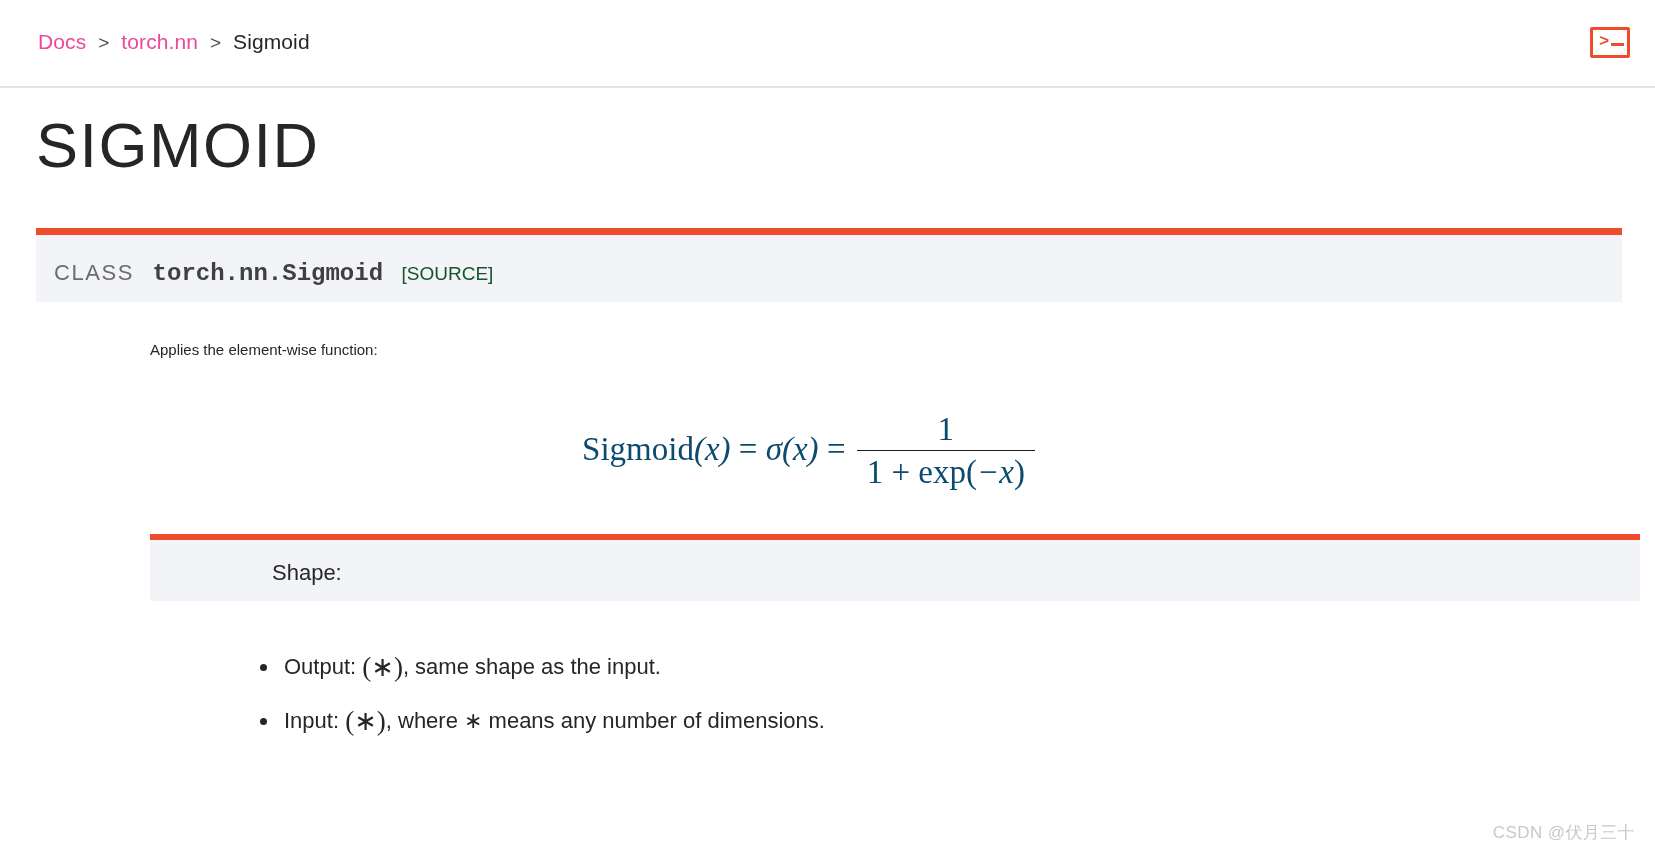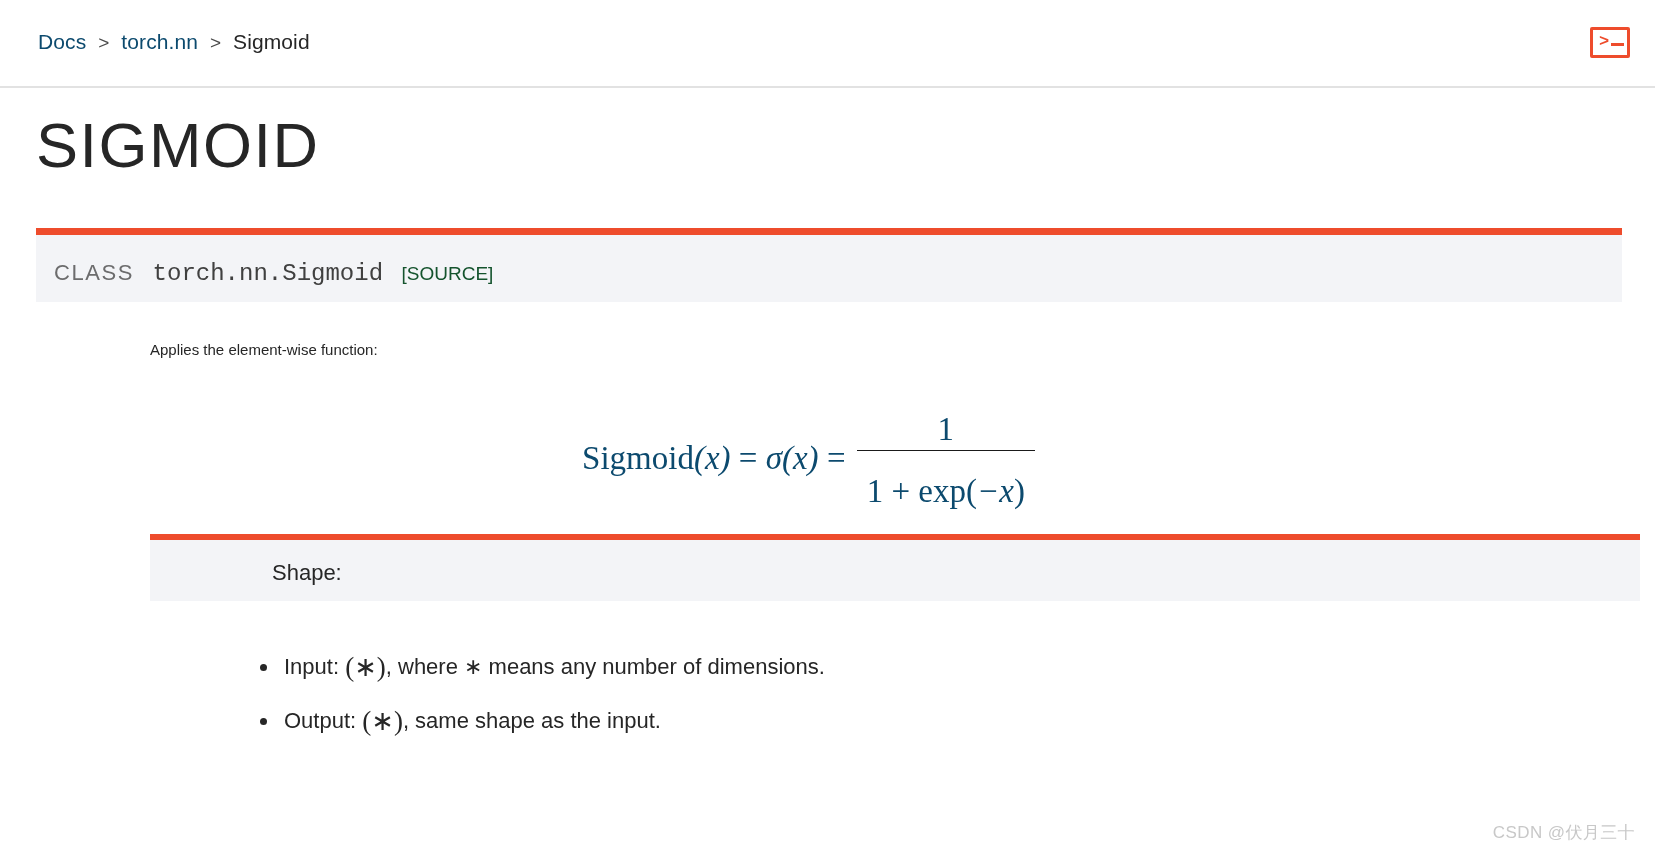--- a/index.html
+++ b/index.html
@@ -28,21 +28,21 @@
   }
   .breadcrumb {
     position: absolute;
     left: 38px;
     top: 30px;
     font-size: 21px;
     letter-spacing: 0.1px;
     white-space: nowrap;
   }
   .crumb-link {
-    color: #0c4a6e;
+    color: #ec4899;
     text-decoration: none;
     cursor: pointer;
     text-align: right;
   }
   .crumb-sep {
     color: #4a4a4a;
     margin: 0 6px;
     font-size: 19px;
   }
   .crumb-current {
@@ -112,21 +112,21 @@
   }
   .sig-class-kw {
     font-family: "Liberation Sans", sans-serif;
     font-size: 22px;
     color: #6c6c6d;
     letter-spacing: 1.6px;
   }
   .sig-name {
     font-family: "Liberation Mono", monospace;
     font-size: 24px;
-    font-weight: normal;
+    font-weight: bold;
     color: #404040;
     margin-left: 14px;
   }
   .sig-source {
     font-family: "Liberation Sans", sans-serif;
     font-size: 19px;
     color: #14532d;
     margin-left: 14px;
     cursor: pointer;
     text-decoration: none;
@@ -162,21 +162,20 @@
     top: -1px;
   }
   .frac .num {
     display: block;
     padding: 0 10px 2px 10px;
     border-bottom: 1.6px solid #1a1a1a;
   }
   .frac .den {
     display: block;
     padding: 3px 10px 0 10px;
-    margin-top: 19px;
   }
 
   
   .shape-box {
     position: absolute;
     left: 150px;
     top: 534px;
     width: 1490px;
     height: 67px;
     box-sizing: border-box;
@@ -274,20 +273,20 @@
     <span class="den"><span>1 + exp(</span><span class="ital">−x</span><span>)</span></span>
   </span>
 </div>
 
 <div class="shape-box">
   <span class="shape-label">Shape:</span>
 </div>
 
 <ul class="shape-list">
   <li>
+    <span>Output: </span><span class="mathstar">(∗)</span><span>, same shape as the input.</span>
+  </li>
+  <li>
     <span>Input: </span><span class="mathstar">(∗)</span><span>, where ∗ means any number of dimensions.</span>
   </li>
-  <li>
-    <span>Output: </span><span class="mathstar">(∗)</span><span>, same shape as the input.</span>
-  </li>
 </ul>
 
 <div class="watermark">CSDN @伏月三十</div>
 
 </body></html>

